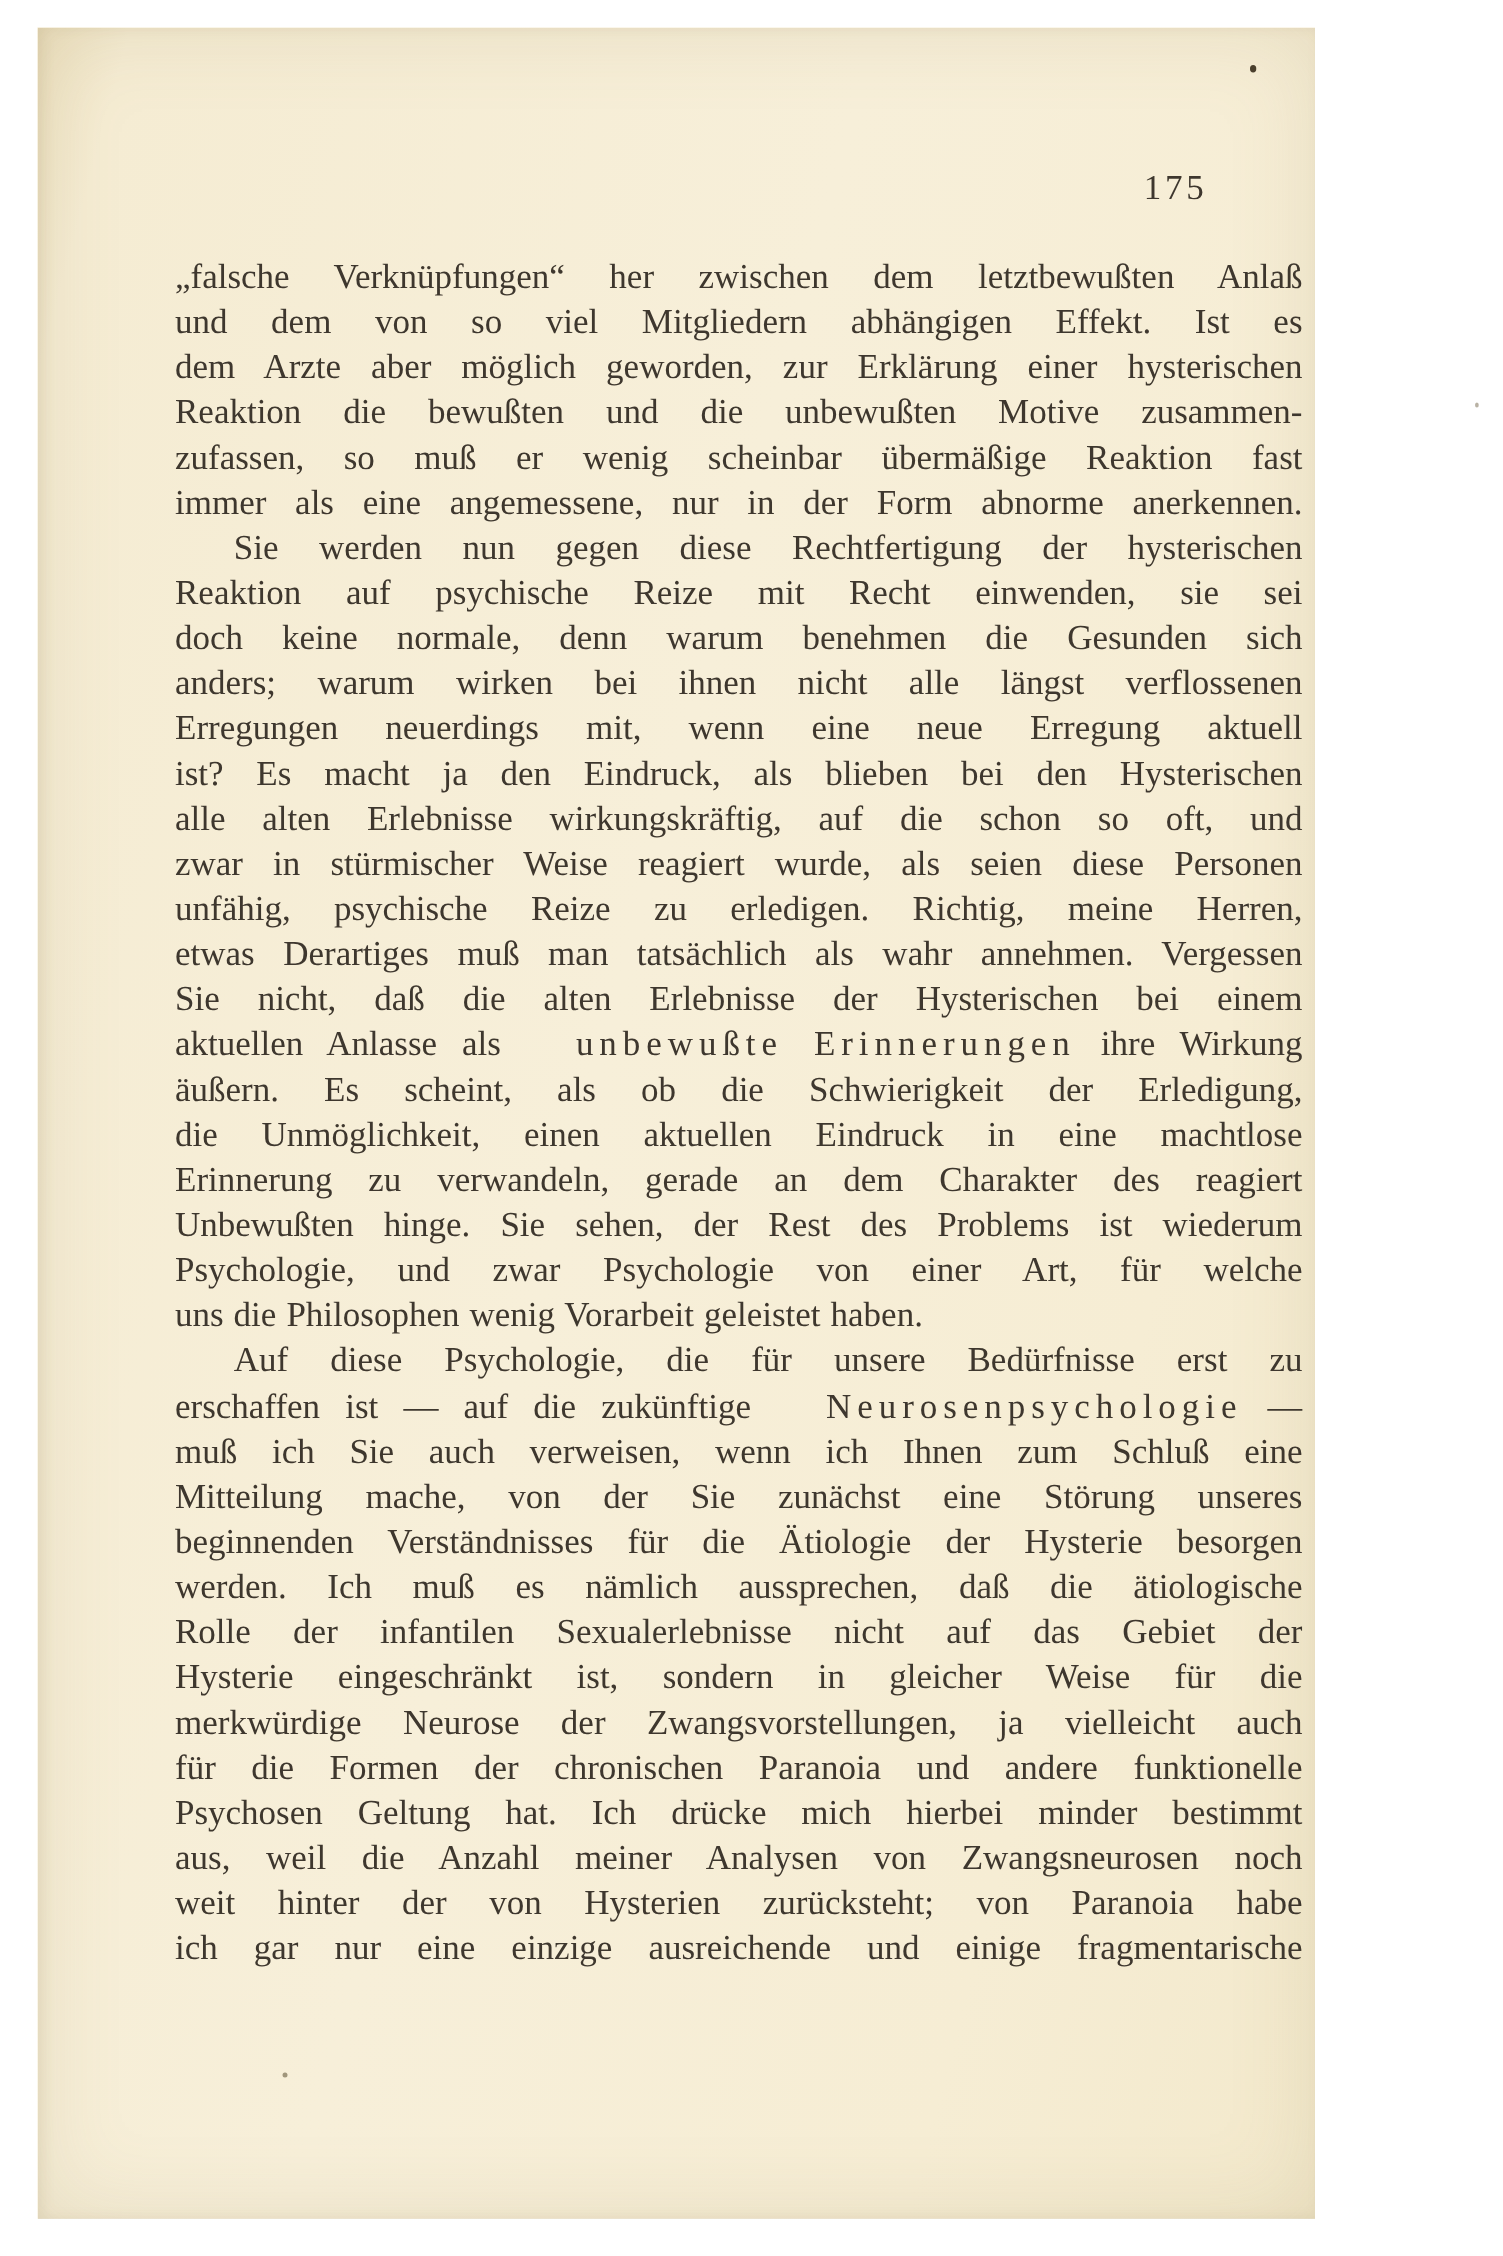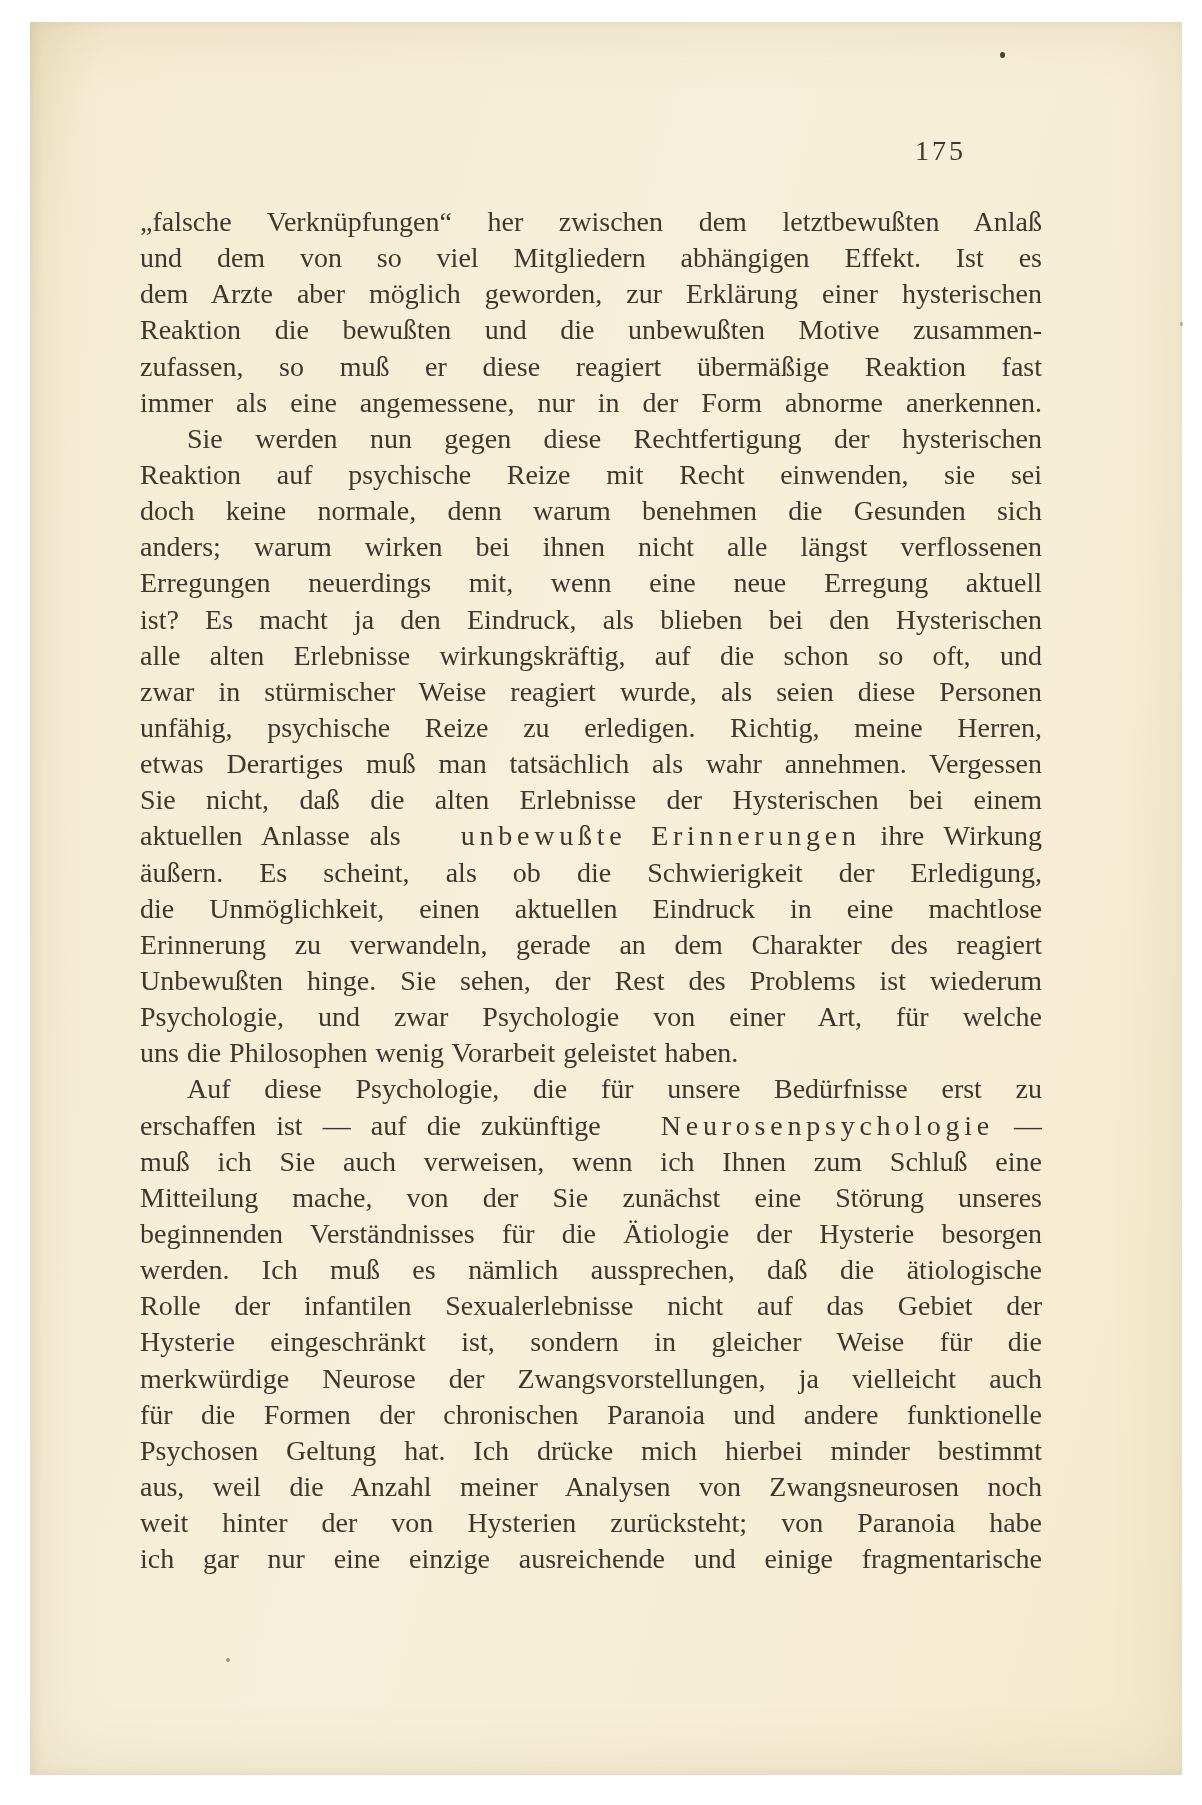--- a/index.html
+++ b/index.html
@@ -16,21 +16,21 @@
   }
   .scan-bg {
     position: absolute;
     inset: 0;
     background: #ffffff;
   }
   .paper {
     position: absolute;
     left: 30px;
     top: 22px;
-    width: 1152px;
+    width: 1022px;
     height: 1753px;
     background: linear-gradient(105deg, #eee2c2 0%, #f5ecd3 5%, #f7efd9 45%, #f6edd4 78%, #f3e9cc 100%);
     box-shadow: inset 0 0 70px rgba(150, 128, 80, 0.16),
                 inset 4px 0 10px rgba(140, 118, 70, 0.12);
   }
   .page-number {
     position: absolute;
     left: 885px;
     top: 113px;
     width: 95px;
@@ -77,21 +77,21 @@
 <body style="--ink: #3e372e;">
 
 <div class="scan-bg">
   <div class="paper" style="--paper: #f6edd5;">
     <div class="page-number">175</div>
     <div class="text-block" id="text-block">
         <div class="line"><span class="">„falsche Verknüpfungen“ her zwischen dem letztbewußten Anlaß</span></div>
         <div class="line"><span class="">und dem von so viel Mitgliedern abhängigen Effekt. Ist es</span></div>
         <div class="line"><span class="">dem Arzte aber möglich geworden, zur Erklärung einer hysterischen</span></div>
         <div class="line"><span class="">Reaktion die bewußten und die unbewußten Motive zusammen-</span></div>
-        <div class="line"><span class="">zufassen, so muß er diese reagiert übermäßige Reaktion fast</span></div>
+        <div class="line"><span class="">zufassen, so muß er wenig scheinbar übermäßige Reaktion fast</span></div>
         <div class="line"><span class="">immer als eine angemessene, nur in der Form abnorme anerkennen.</span></div>
         <div class="line indent"><span class="">Sie werden nun gegen diese Rechtfertigung der hysterischen</span></div>
         <div class="line"><span class="">Reaktion auf psychische Reize mit Recht einwenden, sie sei</span></div>
         <div class="line"><span class="">doch keine normale, denn warum benehmen die Gesunden sich</span></div>
         <div class="line"><span class="">anders; warum wirken bei ihnen nicht alle längst verflossenen</span></div>
         <div class="line"><span class="">Erregungen neuerdings mit, wenn eine neue Erregung aktuell</span></div>
         <div class="line"><span class="">ist? Es macht ja den Eindruck, als blieben bei den Hysterischen</span></div>
         <div class="line"><span class="">alle alten Erlebnisse wirkungskräftig, auf die schon so oft, und</span></div>
         <div class="line"><span class="">zwar in stürmischer Weise reagiert wurde, als seien diese Personen</span></div>
         <div class="line"><span class="">unfähig, psychische Reize zu erledigen. Richtig, meine Herren,</span></div>

